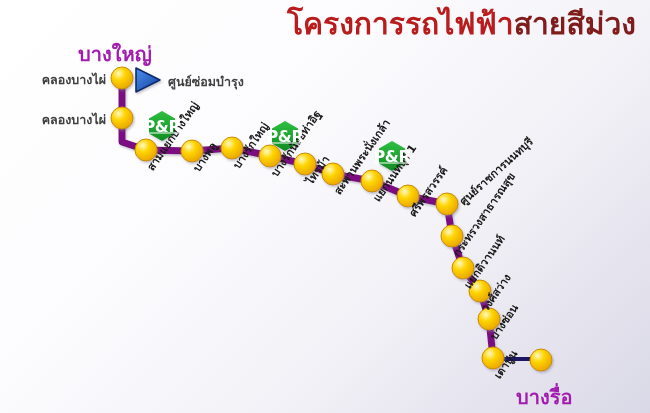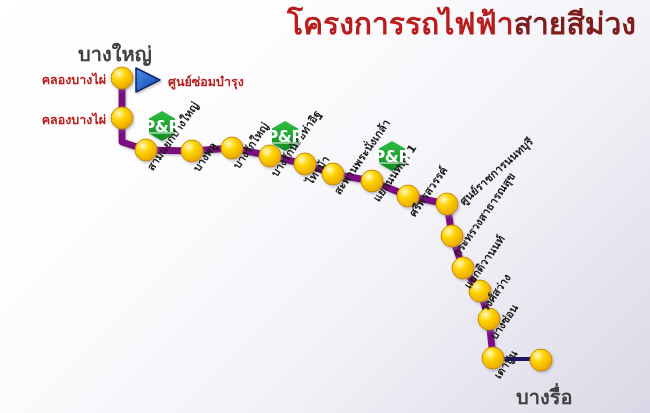--- a/index.html
+++ b/index.html
@@ -14,27 +14,27 @@
 
   .title-wrap {
     position:absolute; right:14px; top:8px;
     font-size:30px; font-weight:bold; letter-spacing:0px;
     white-space:nowrap; line-height:1.05;
   }
   .title-a { color:#b91c1c; }
   .title-b { color:#7f1d1d;margin-top:21px; }
 
   .head-label {
-    position:absolute; font-size:20px; font-weight:bold; color:#404040; white-space:nowrap;
+    position:absolute; font-size:20px; font-weight:bold; color:#a21caf; white-space:nowrap;
   }
   #terminus-top { left:78px; top:38px; }
   #terminus-bottom { left:516px; top:381px; }
 
   .flat-label {
-    position:absolute; font-size:12.5px; color:#b91c1c; white-space:nowrap;
+    position:absolute; font-size:12.5px; color:#404040; white-space:nowrap;
     font-weight:600;
   }
   .rot-label {
     position:absolute; font-size:11px; color:#1a1a1a; white-space:nowrap;
     transform-origin: left top; font-weight:600;
   }
   .rot-45 { transform: rotate(-55deg); }
   .rot-depot { transform: rotate(-42deg); }
   .pr-text {
     position:absolute; font-size:16px; font-weight:bold; color:#ffffff;

